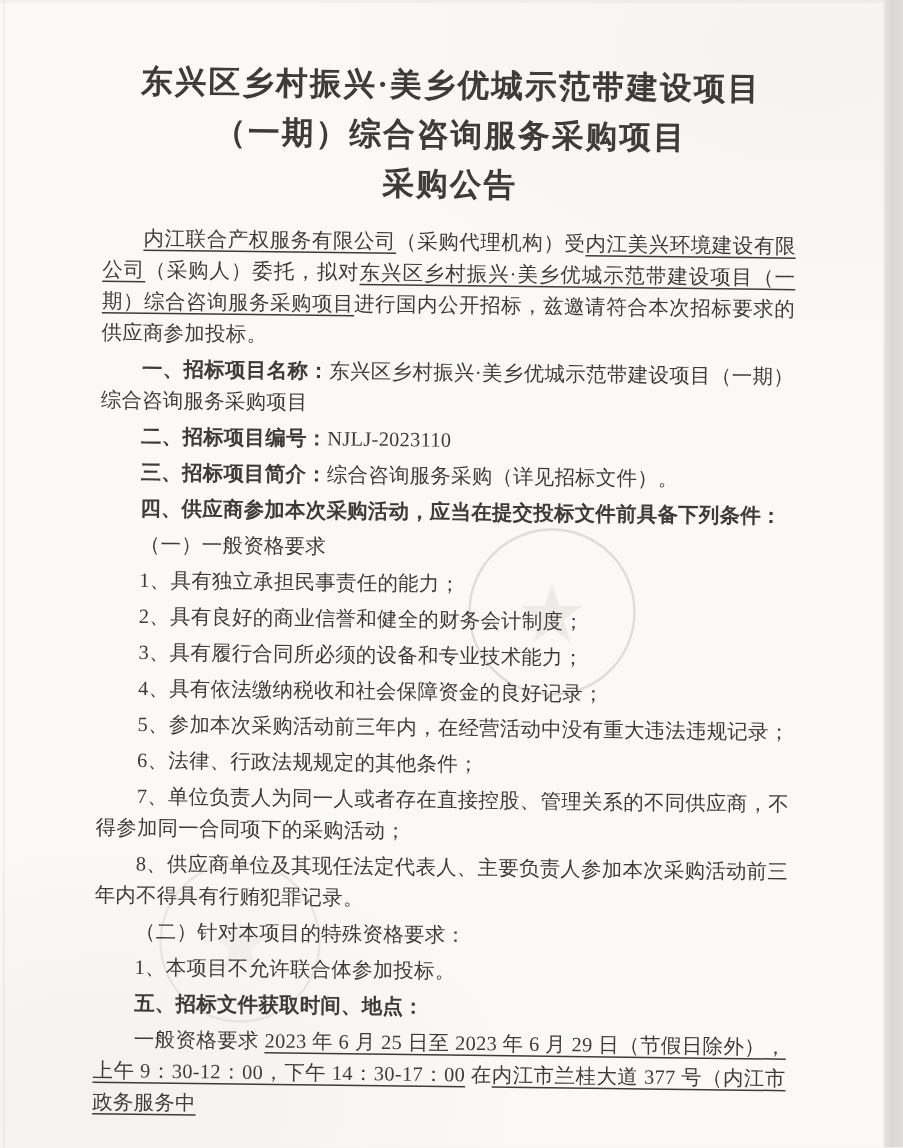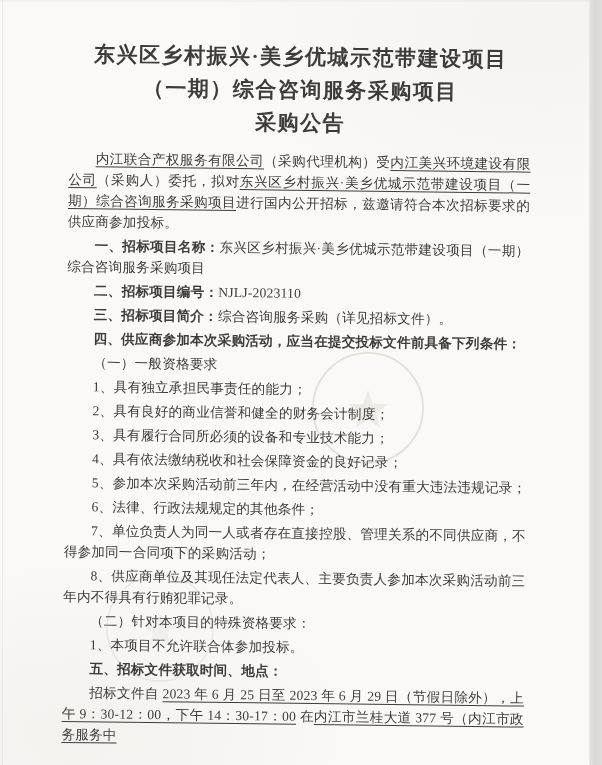--- a/index.html
+++ b/index.html
@@ -86,17 +86,17 @@
         <p class="para"><span>2、具有良好的商业信誉和健全的财务会计制度；</span></p>
         <p class="para"><span>3、具有履行合同所必须的设备和专业技术能力；</span></p>
         <p class="para"><span>4、具有依法缴纳税收和社会保障资金的良好记录；</span></p>
         <p class="para"><span>5、参加本次采购活动前三年内，在经营活动中没有重大违法违规记录；</span></p>
         <p class="para"><span>6、法律、行政法规规定的其他条件；</span></p>
         <p class="para"><span>7、单位负责人为同一人或者存在直接控股、管理关系的不同供应商，不得参加同一合同项下的采购活动；</span></p>
         <p class="para"><span>8、供应商单位及其现任法定代表人、主要负责人参加本次采购活动前三年内不得具有行贿犯罪记录。</span></p>
         <p class="para"><span>（二）针对本项目的特殊资格要求：</span></p>
         <p class="para"><span>1、本项目不允许联合体参加投标。</span></p>
         <p class="para"><span class="b">五、招标文件获取时间、地点：</span></p>
-        <p class="para"><span>招标文件自 </span><span class="u">2023 年 6 月 25 日至 2023 年 6 月 29 日（节假日除外），上午 9：30-12：00，下午 14：30-17：00</span><span> 在</span><span class="u">内江市兰桂大道 377 号（内江市政务服务中</span></p>
+        <p class="para"><span>一般资格要求 </span><span class="u">2023 年 6 月 25 日至 2023 年 6 月 29 日（节假日除外），上午 9：30-12：00，下午 14：30-17：00</span><span> 在</span><span class="u">内江市兰桂大道 377 号（内江市政务服务中</span></p>
       </div>
   </div>
 
 </div>
 
 </body></html>

